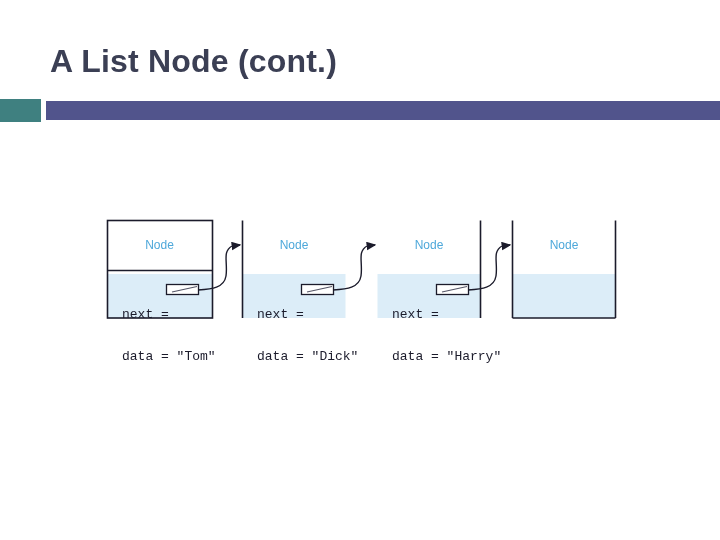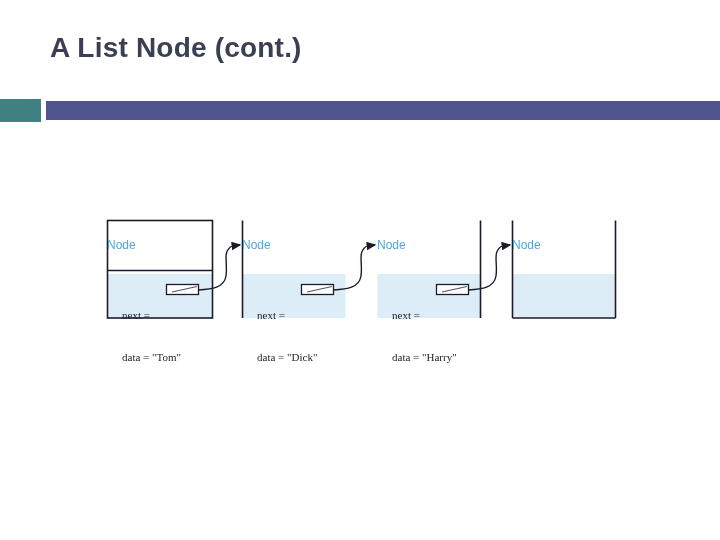--- a/index.html
+++ b/index.html
@@ -12,22 +12,22 @@
     height: 540px;
     position: relative;
     overflow: hidden;
     font-family: "Liberation Sans", sans-serif;
   }
 
   
   #slide-title {
     position: absolute;
     left: 50px;
-    top: 32px;
-    font-size: 28px;
+    top: 43px;
+    font-size: 32px;
     font-weight: bold;
     color: #3b3f54;
     letter-spacing: 0.2px;
     white-space: nowrap;
   }
 
   
   #title-rule {
     position: absolute;
     left: 0;
@@ -65,26 +65,27 @@
     left: 0;
     top: 0;
   }
 
   
   .node-label {
     position: absolute;
     font-family: "Liberation Sans", sans-serif;
     font-size: 12px;
     color: #4ea8da;
+    text-align: center;
     white-space: nowrap;
   }
   .node-fields {
     position: absolute;
-    font-family: Liberation Serif, serif;
-    font-size: 11px;
+    font-family: Liberation Mono, monospace;
+    font-size: 13px;
     line-height: 14px;
     color: #1b1b2b;
     white-space: pre;
   }
   .field-row { white-space: pre; }
 </style>
 </head>
 <body>
 
 <div id="slide-title">A List Node (cont.)</div>

